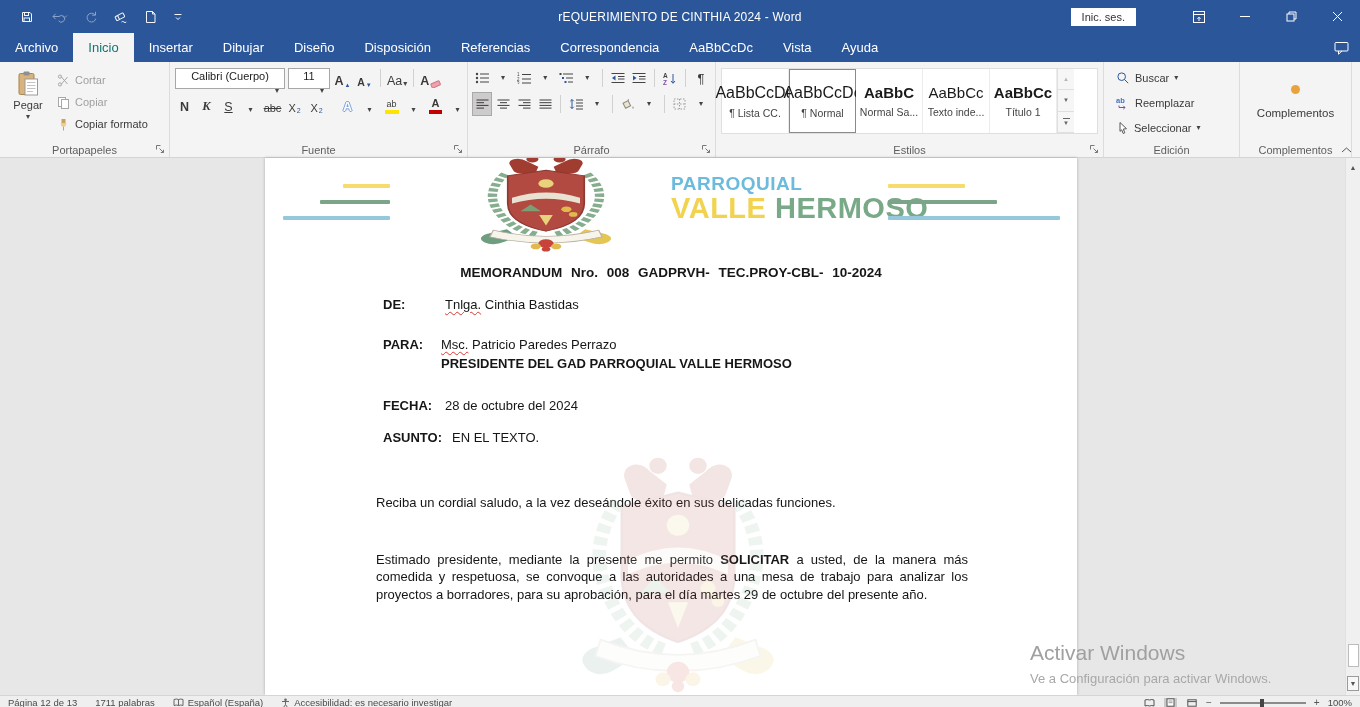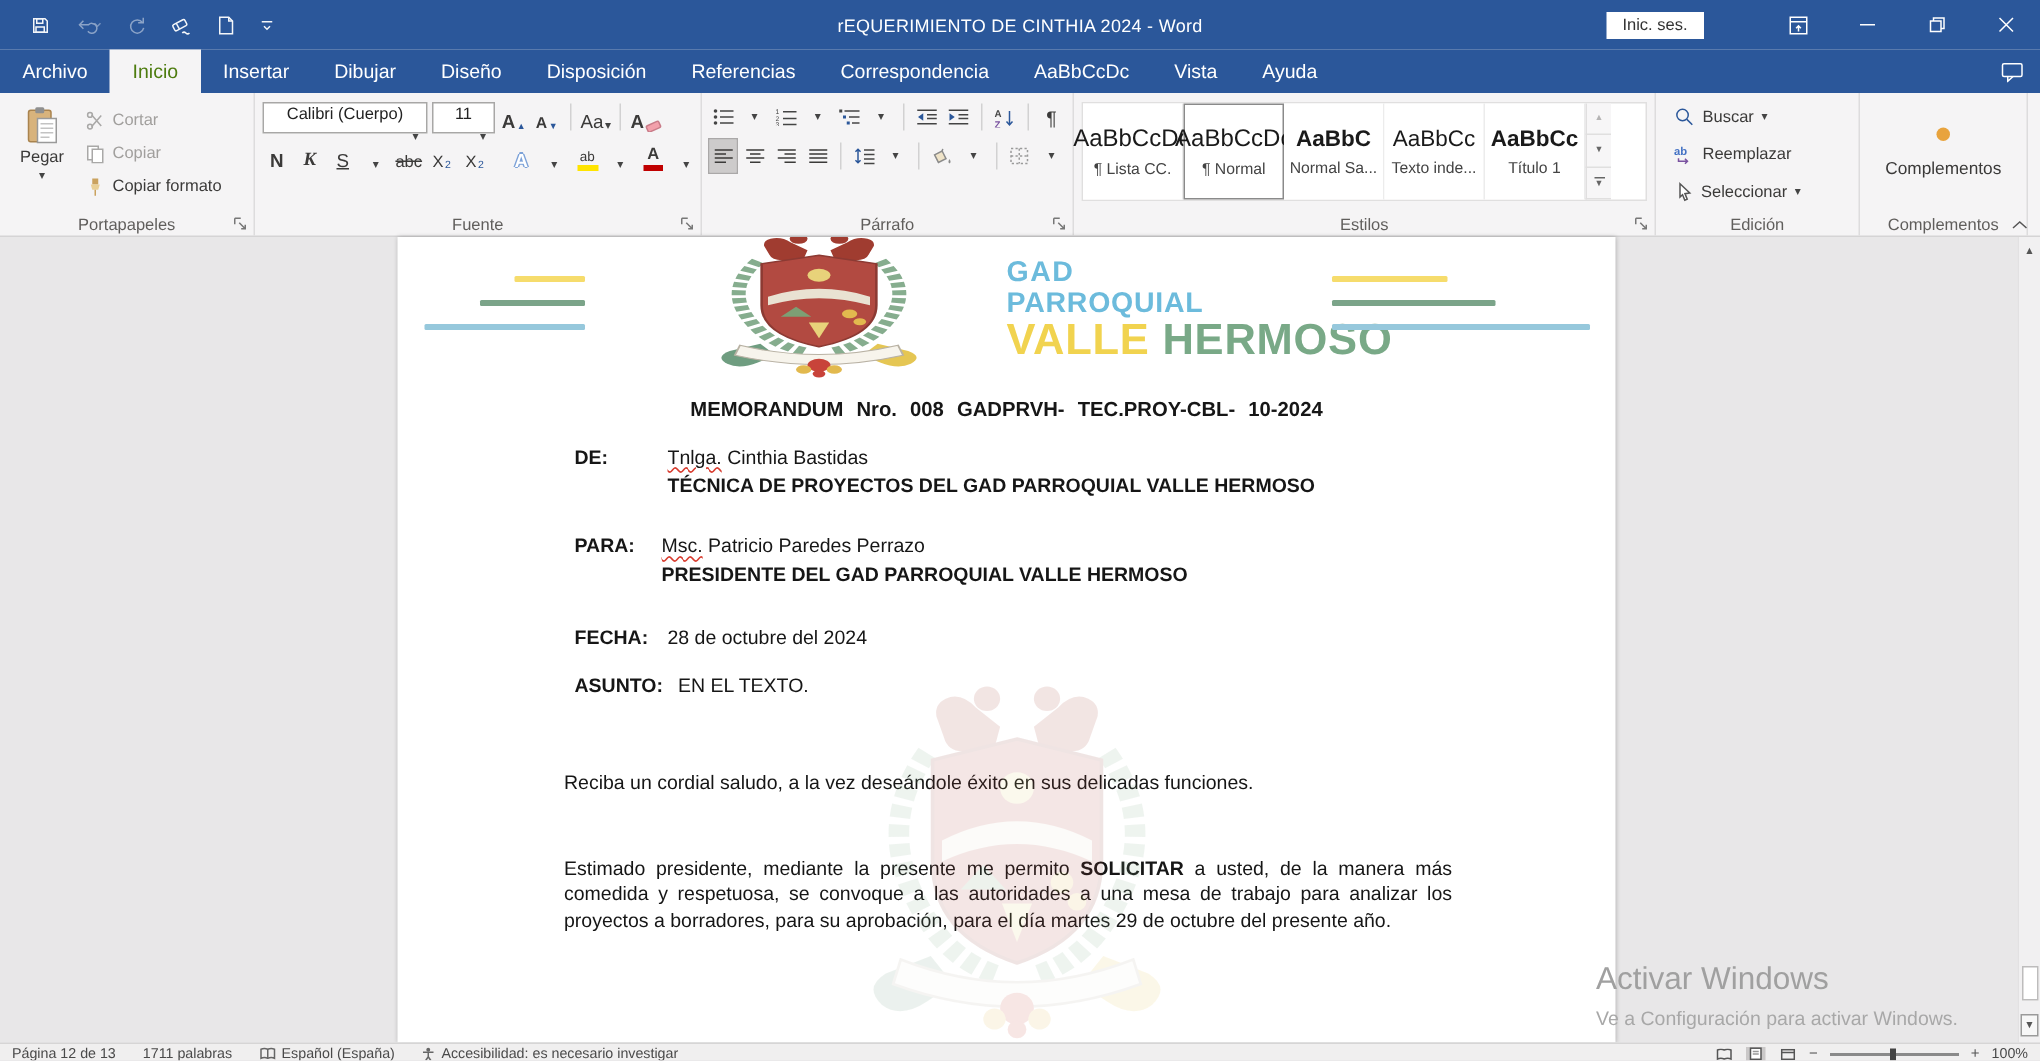--- a/index.html
+++ b/index.html
@@ -13,21 +13,21 @@
   .qat .ic { opacity:.95; cursor:default; }
   .qat .ic.dis { opacity:.45; }
   .win-title { position:absolute; left:50%; transform:translateX(-50%); font-size:12px; white-space:nowrap; letter-spacing:.2px; }
   .tb-right { margin-left:auto; display:flex; align-items:center; height:100%; }
   .signin { background:#fff; color:#333; font-size:11px; padding:3px 11px; margin-right:40px; cursor:pointer; }
   .winbtn { width:46px; height:33px; display:flex; align-items:center; justify-content:center; font-size:14px; }
 
   
   .tabrow { position:absolute; top:33px; left:0; right:0; height:29px; background:#2b579a; display:flex; align-items:stretch; color:#fff; font-size:13px; }
   .tab { display:flex; align-items:center; padding:0 15px; cursor:pointer; white-space:nowrap; }
-  .tab.sel { background:#f5f4f5; color:#4d7c0f; }
+  .tab.sel { background:#f5f4f5; color:#0f766e; }
   .tellme { display:flex; align-items:center; gap:7px; margin-left:16px; font-size:13px; }
   .fbk { margin-left:auto; margin-right:10px; display:flex; align-items:center; }
 
   
   .ribbon { position:absolute; top:62px; left:0; right:0; height:96px; background:#f5f4f5; border-bottom:1px solid #d5d4d5; display:flex; }
   .grp { position:relative; border-right:1px solid #dddcdd; padding:3px 3px 16px 3px; flex:0 0 auto; }
   .grp-label { position:absolute; bottom:1px; left:0; right:0; text-align:center; font-size:11px; color:#605e5c; }
   .launcher { position:absolute; bottom:3px; right:4px; cursor:pointer; }
   .chev { font-size:8px; color:#444; line-height:1; }
   .sbtn { display:flex; align-items:center; gap:5px; font-size:11px; color:#3b3a39; height:22px; padding:0 4px; cursor:pointer; white-space:nowrap; }
@@ -117,21 +117,21 @@
   .mt-fecha { margin-top:23px; }
   .mt-asunto { margin-top:13px; }
   .lh { line-height:19px; }
   .sp-err { text-decoration-line:underline; text-decoration-style:wavy; text-decoration-color:#d83b2e; text-decoration-thickness:1px; text-underline-offset:2px; }
   .bodyp { margin-left:111px; width:592px; line-height:17.5px; }
   .p1 { margin-top:47px; }
   .p2 { margin-top:39px; text-align:justify; }
   .p3 { margin-top:15px; text-align:justify; }
   .wm { position:absolute; left:288px; top:295px; opacity:.13; pointer-events:none; }
 
-  .activate { position:absolute; left:1064px; top:483px; color:#9e9e9e; pointer-events:none; }
+  .activate { position:absolute; left:1030px; top:483px; color:#9e9e9e; pointer-events:none; }
   .activate .a1 { font-size:21px; color:#a0a0a0; }
   .activate .a2 { font-size:13px; color:#a8a8a8; margin-top:6px; }
 
   
   .vscroll { position:absolute; right:0; top:0; bottom:0; width:15px; background:#f1f0f1; border-left:1px solid #e2e1e2; }
   .sarr { position:absolute; left:1px; right:1px; height:15px; display:flex; align-items:center; justify-content:center; font-size:7px; color:#555; cursor:pointer; }
   .sarr.up { top:2px; }
   .sarr.dn { bottom:4px; border:1px solid #9a9a9a; background:#f7f7f7; }
   .sthumb { position:absolute; left:1.5px; width:11px; height:23px; bottom:28px; background:#fff; border:1px solid #bdbcbc; cursor:grab; }
 
@@ -621,38 +621,36 @@
     <div class="hdr">
       <div class="hlines l">
         <span class="hline" style="width:47px;background:#f6dc6c"></span>
         <span class="hline" style="width:70px;background:#7ba489"></span>
         <span class="hline" style="width:107px;background:#96c8dc"></span>
       </div>
       <svg class="crest" width="170" height="100" preserveAspectRatio="none" viewBox="0 0 200 210">
           <use href="#crest"></use>
         </svg>
       <div class="logo-text">
-        <div class="lt1">GAD</div>
         <div class="lt2">PARROQUIAL</div>
         <div class="lt3"><span class="y">VALLE</span><span> </span><span class="g">HERMOSO</span></div>
       </div>
       <div class="hlines r">
         <span class="hline" style="width:77px;background:#f6dc6c"></span>
         <span class="hline" style="width:109px;background:#7ba489"></span>
         <span class="hline" style="width:172px;background:#96c8dc"></span>
       </div>
     </div>
 
     <div class="memo-title">MEMORANDUM Nro. 008 GADPRVH- TEC.PROY-CBL- 10-2024</div>
 
     <div class="fld mt-de lh">
       <span class="lab">DE:</span>
       <span class="val">
         <span><span class="sp-err">Tnlga.</span><span> Cinthia Bastidas</span></span><br>
-        <span class="b">TÉCNICA DE PROYECTOS DEL GAD PARROQUIAL VALLE HERMOSO</span>
       </span>
     </div>
 
     <div class="fld mt-para lh">
       <span class="lab" style="flex-basis:58px">PARA:</span>
       <span class="val">
         <span><span class="sp-err">Msc.</span><span> Patricio Paredes Perrazo</span></span><br>
         <span class="b">PRESIDENTE DEL GAD PARROQUIAL VALLE HERMOSO</span>
       </span>
     </div>

